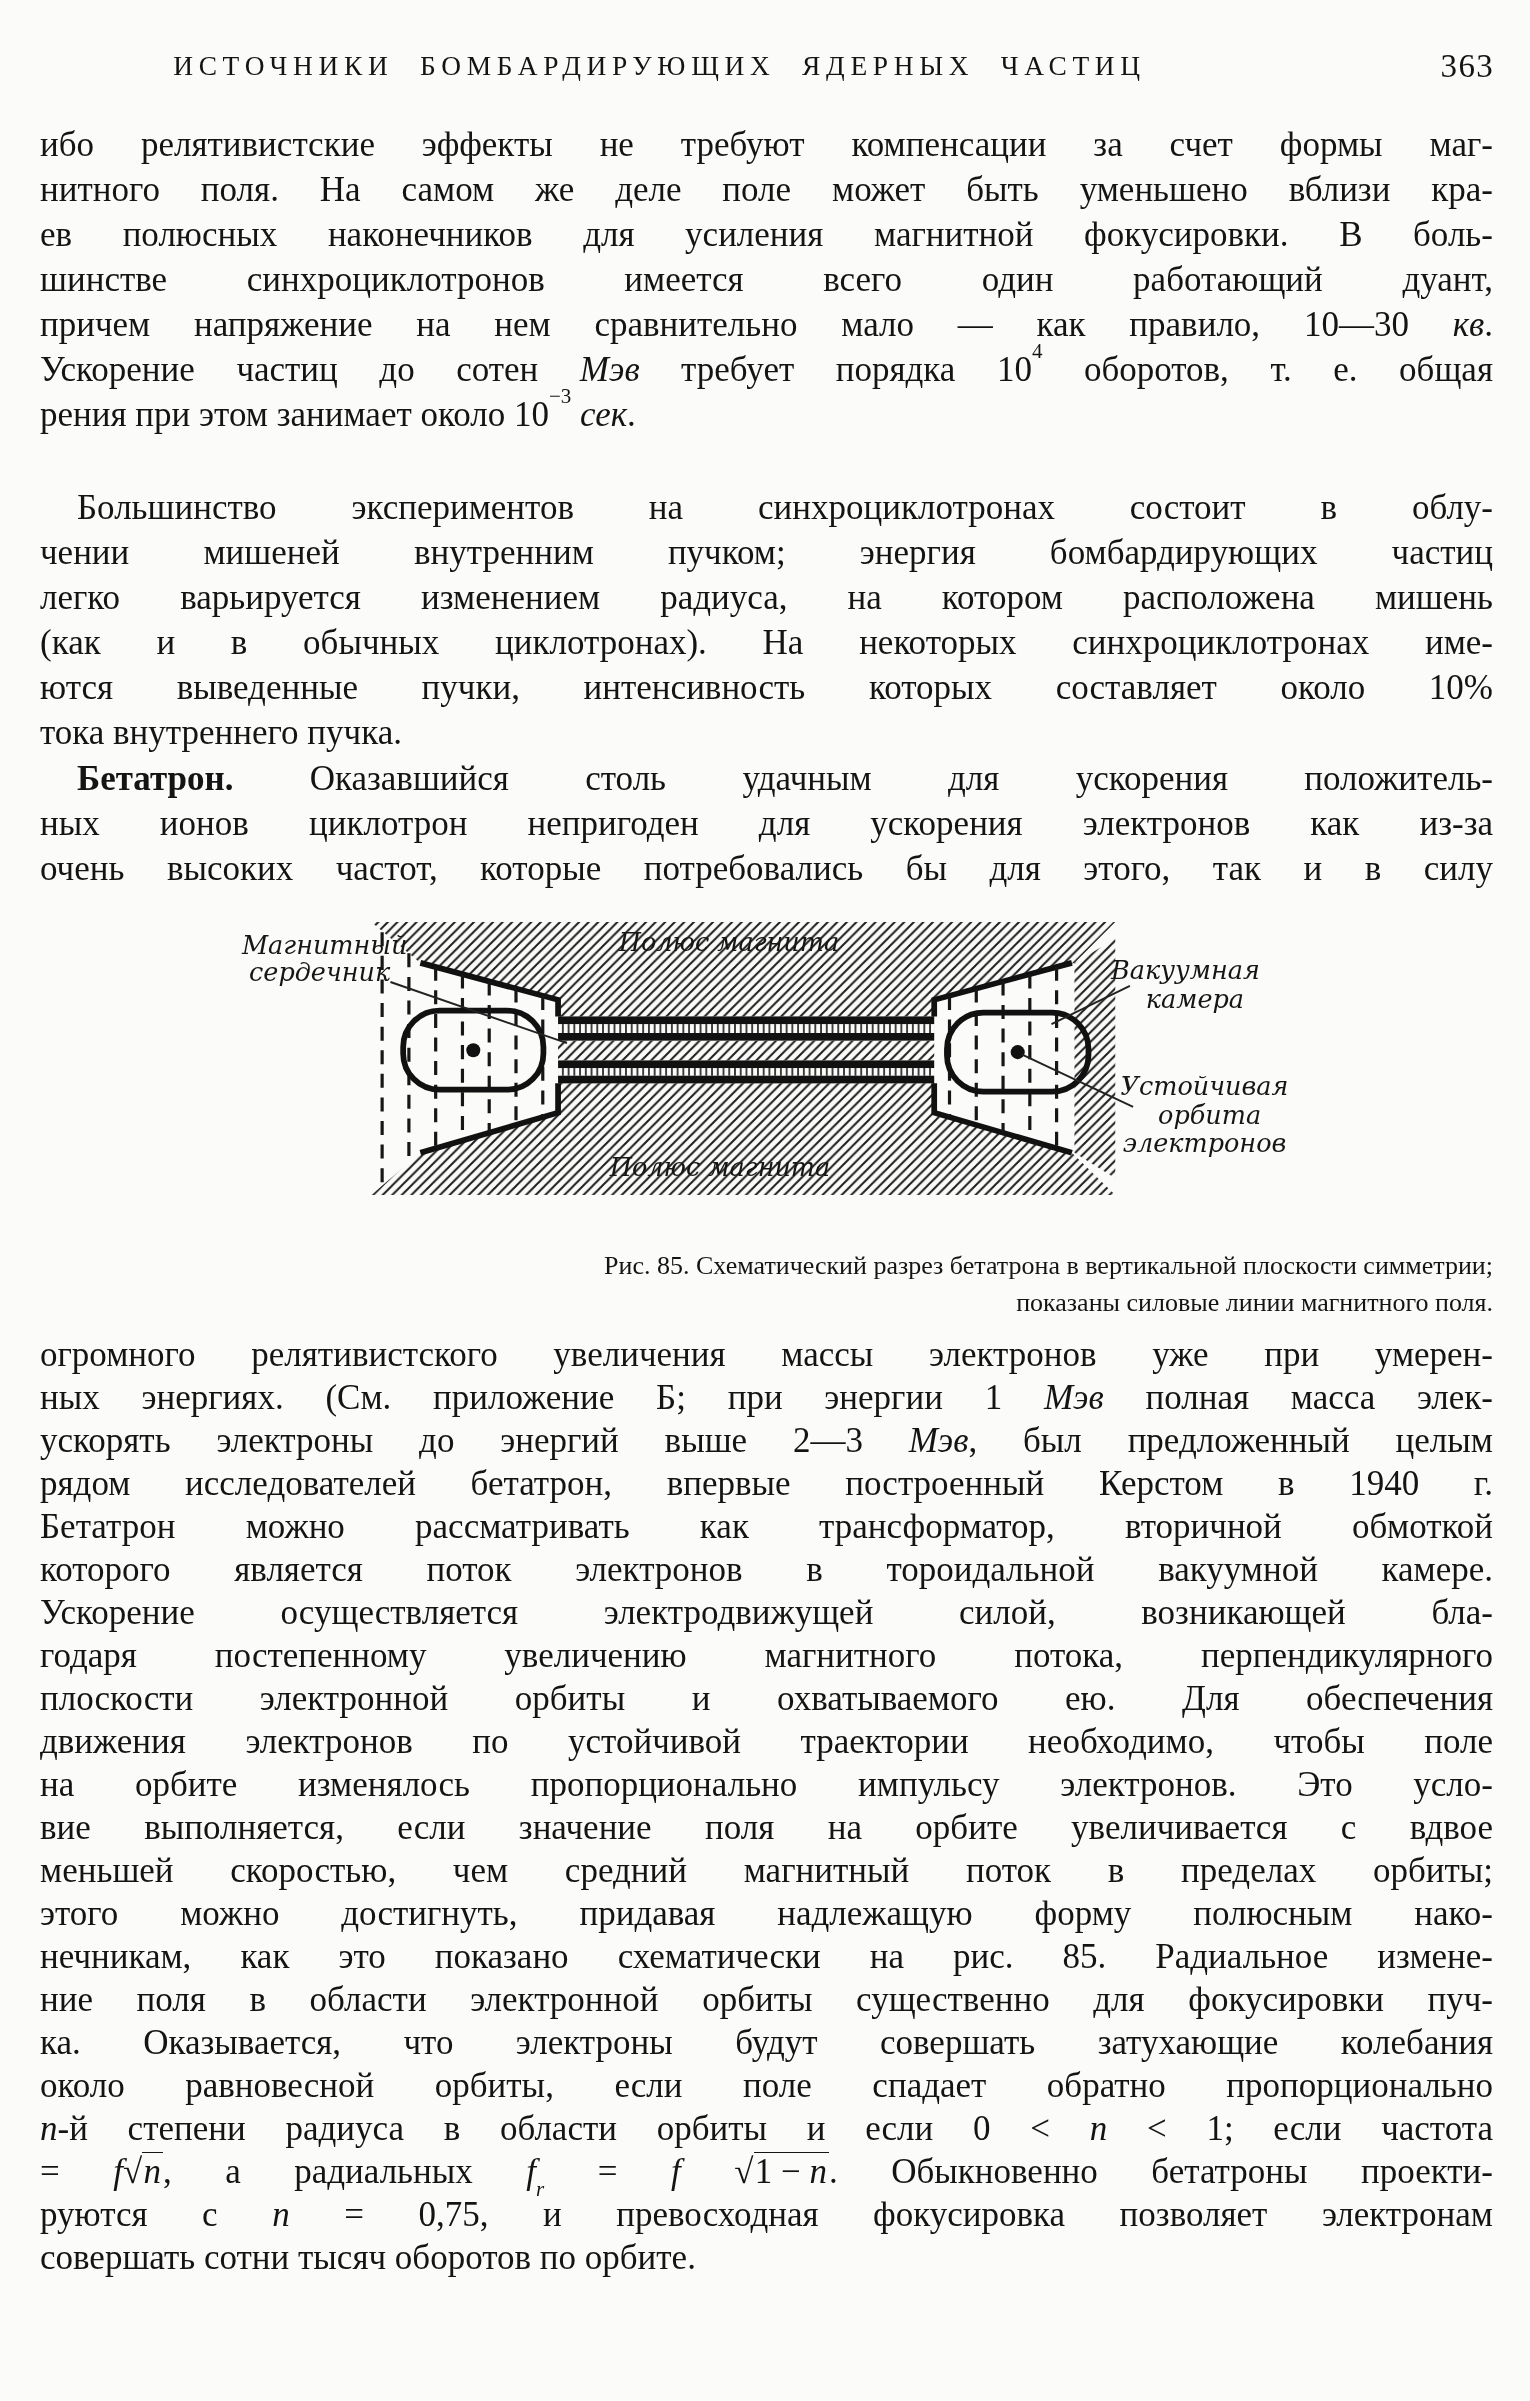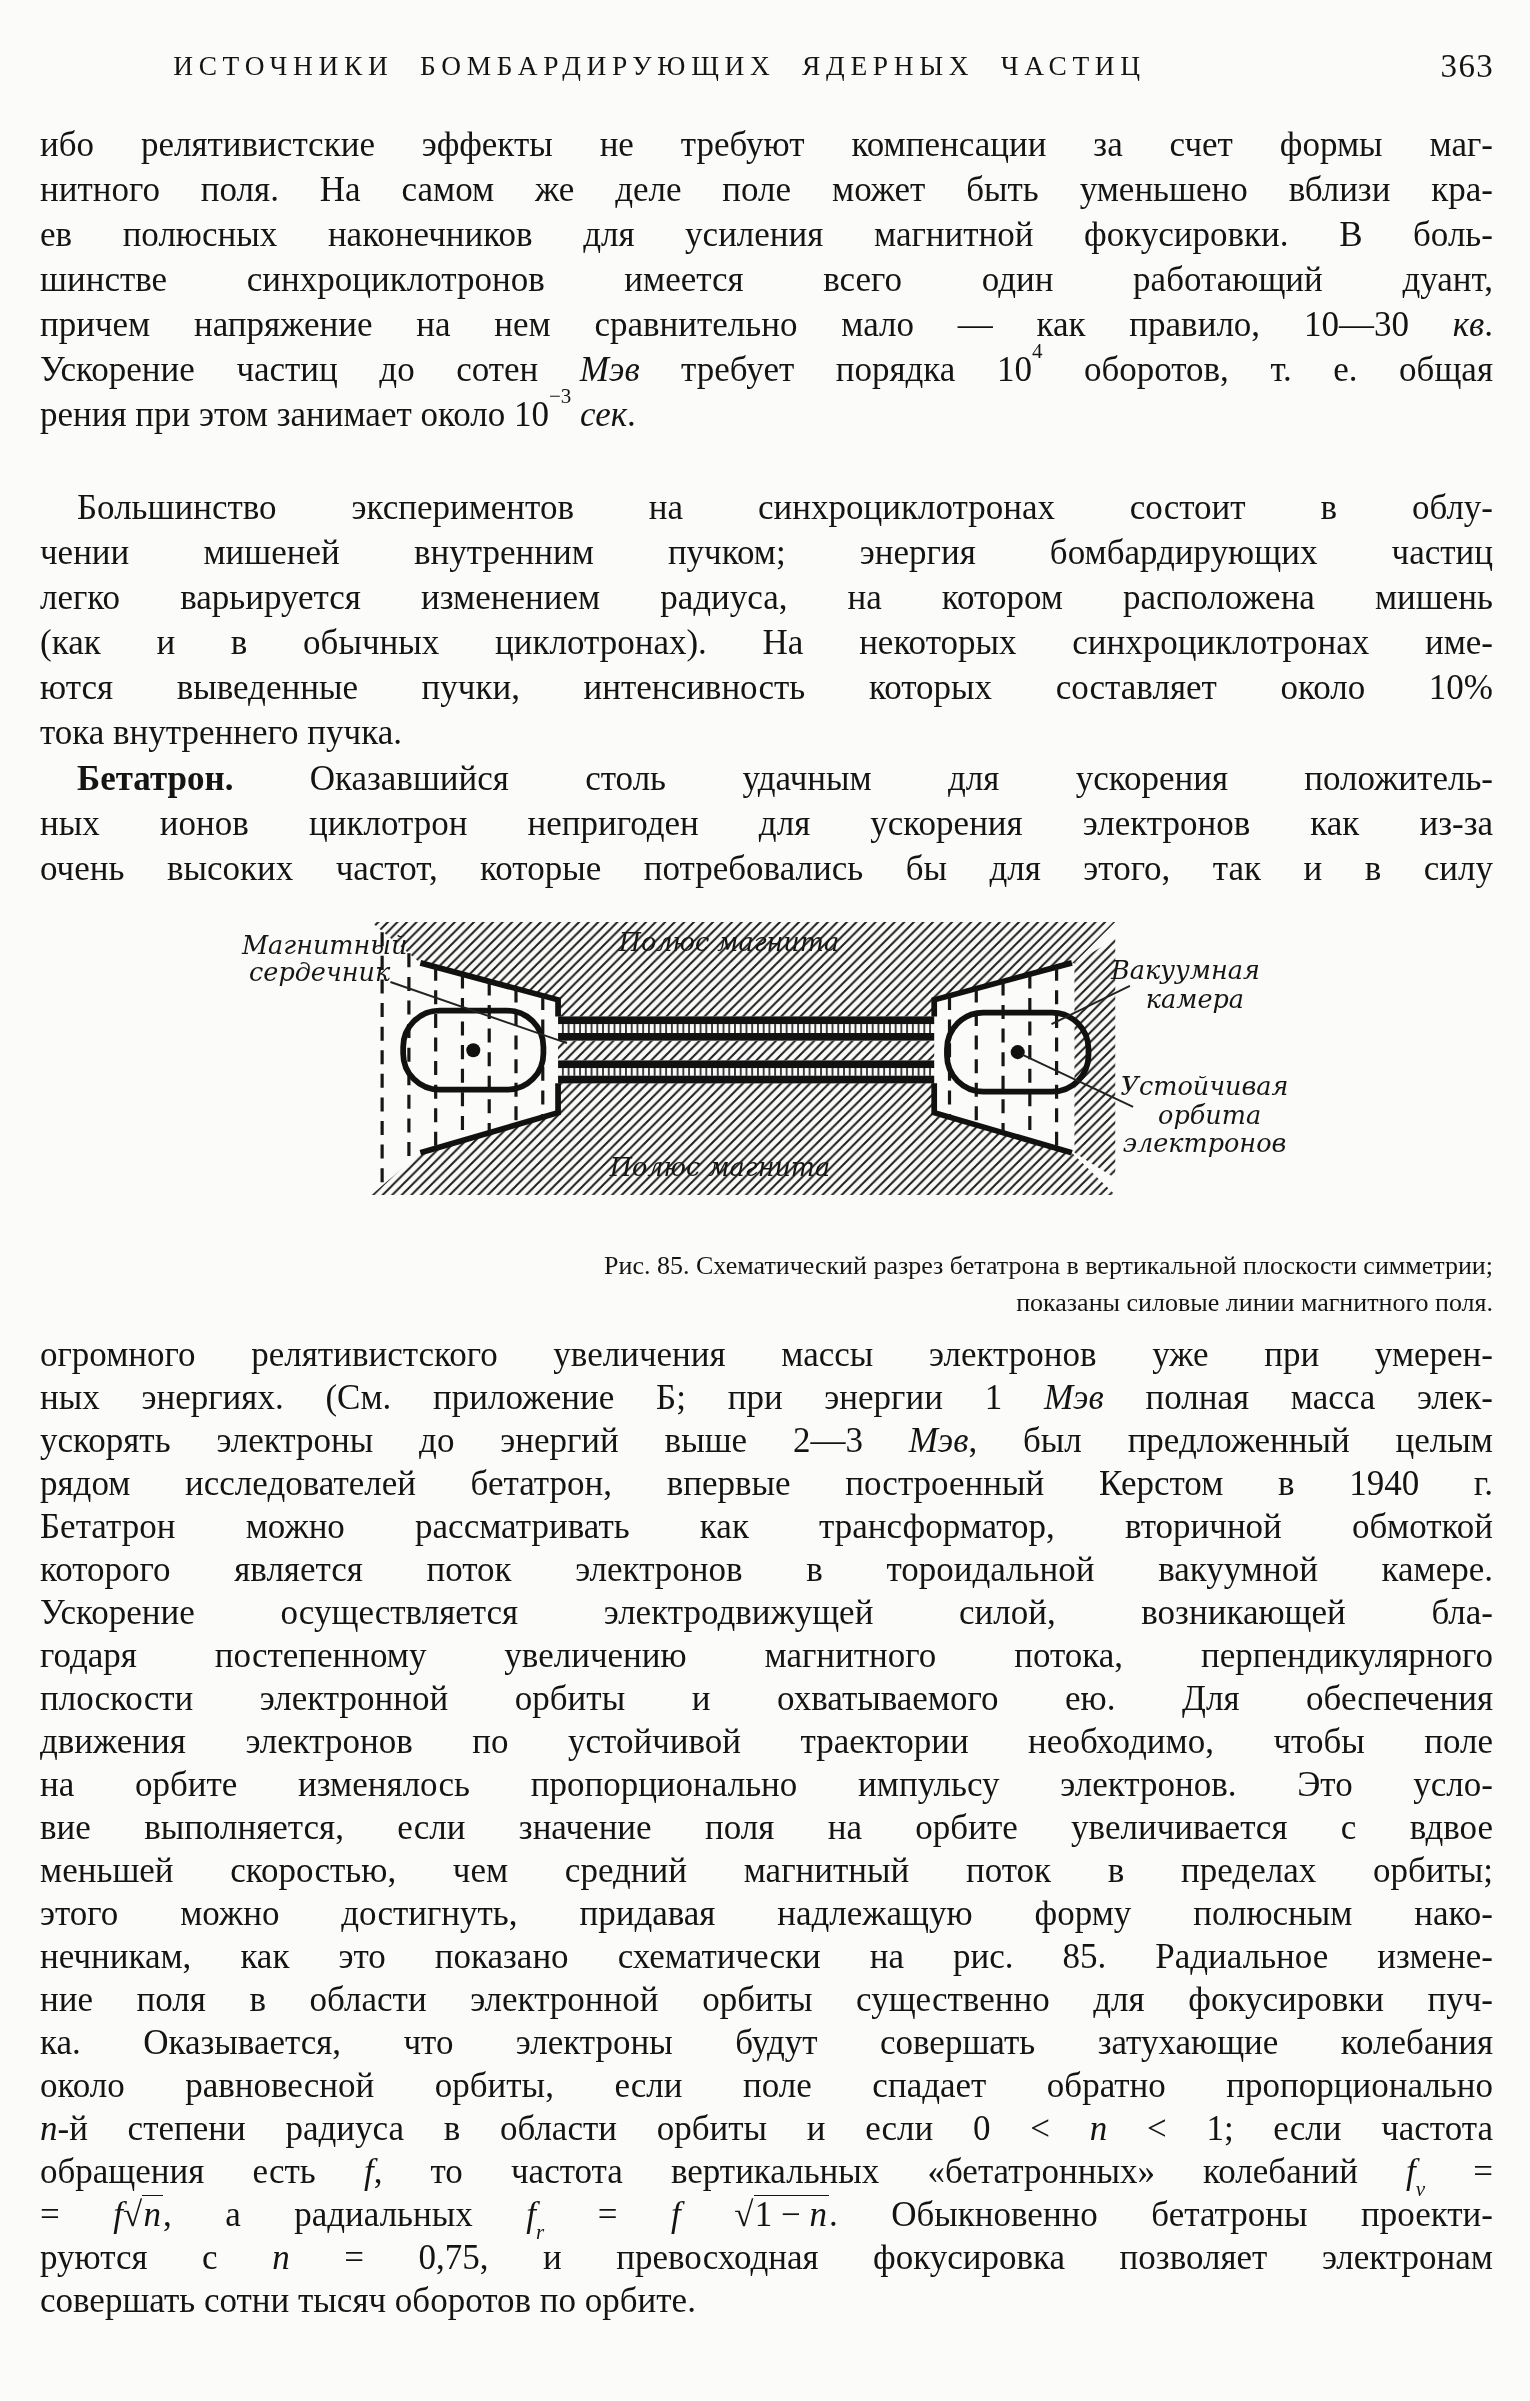--- a/index.html
+++ b/index.html
@@ -169,20 +169,19 @@
       <div class="line">движения электронов по устойчивой траектории необходимо, чтобы поле</div>
       <div class="line">на орбите изменялось пропорционально импульсу электронов. Это усло-</div>
       <div class="line">вие выполняется, если значение поля на орбите увеличивается с вдвое</div>
       <div class="line">меньшей скоростью, чем средний магнитный поток в пределах орбиты;</div>
       <div class="line">этого можно достигнуть, придавая надлежащую форму полюсным нако-</div>
       <div class="line">нечникам, как это показано схематически на рис. 85. Радиальное измене-</div>
       <div class="line">ние поля в области электронной орбиты существенно для фокусировки пуч-</div>
       <div class="line">ка. Оказывается, что электроны будут совершать затухающие колебания</div>
       <div class="line">около равновесной орбиты, если поле спадает обратно пропорционально</div>
       <div class="line"><i>n</i>-й степени радиуса в области орбиты и если 0 &lt; <i>n</i> &lt; 1; если частота</div>
-      <div class="line">обращения есть <i>f</i>, то частота вертикальных «бетатронных» колебаний <i>f<sub>v</sub></i> =</div>
       <div class="line">= <i>f</i>√<span class="ov"><i>n</i></span>, а радиальных <i>f<sub>r</sub></i> = <i>f</i> √<span class="ov">1 − <i>n</i></span>. Обыкновенно бетатроны проекти-</div>
       <div class="line">руются с <i>n</i> = 0,75, и превосходная фокусировка позволяет электронам</div>
       <div class="line last">совершать сотни тысяч оборотов по орбите.</div>
     </div>
 
 </div>
 
 
 </body></html>

